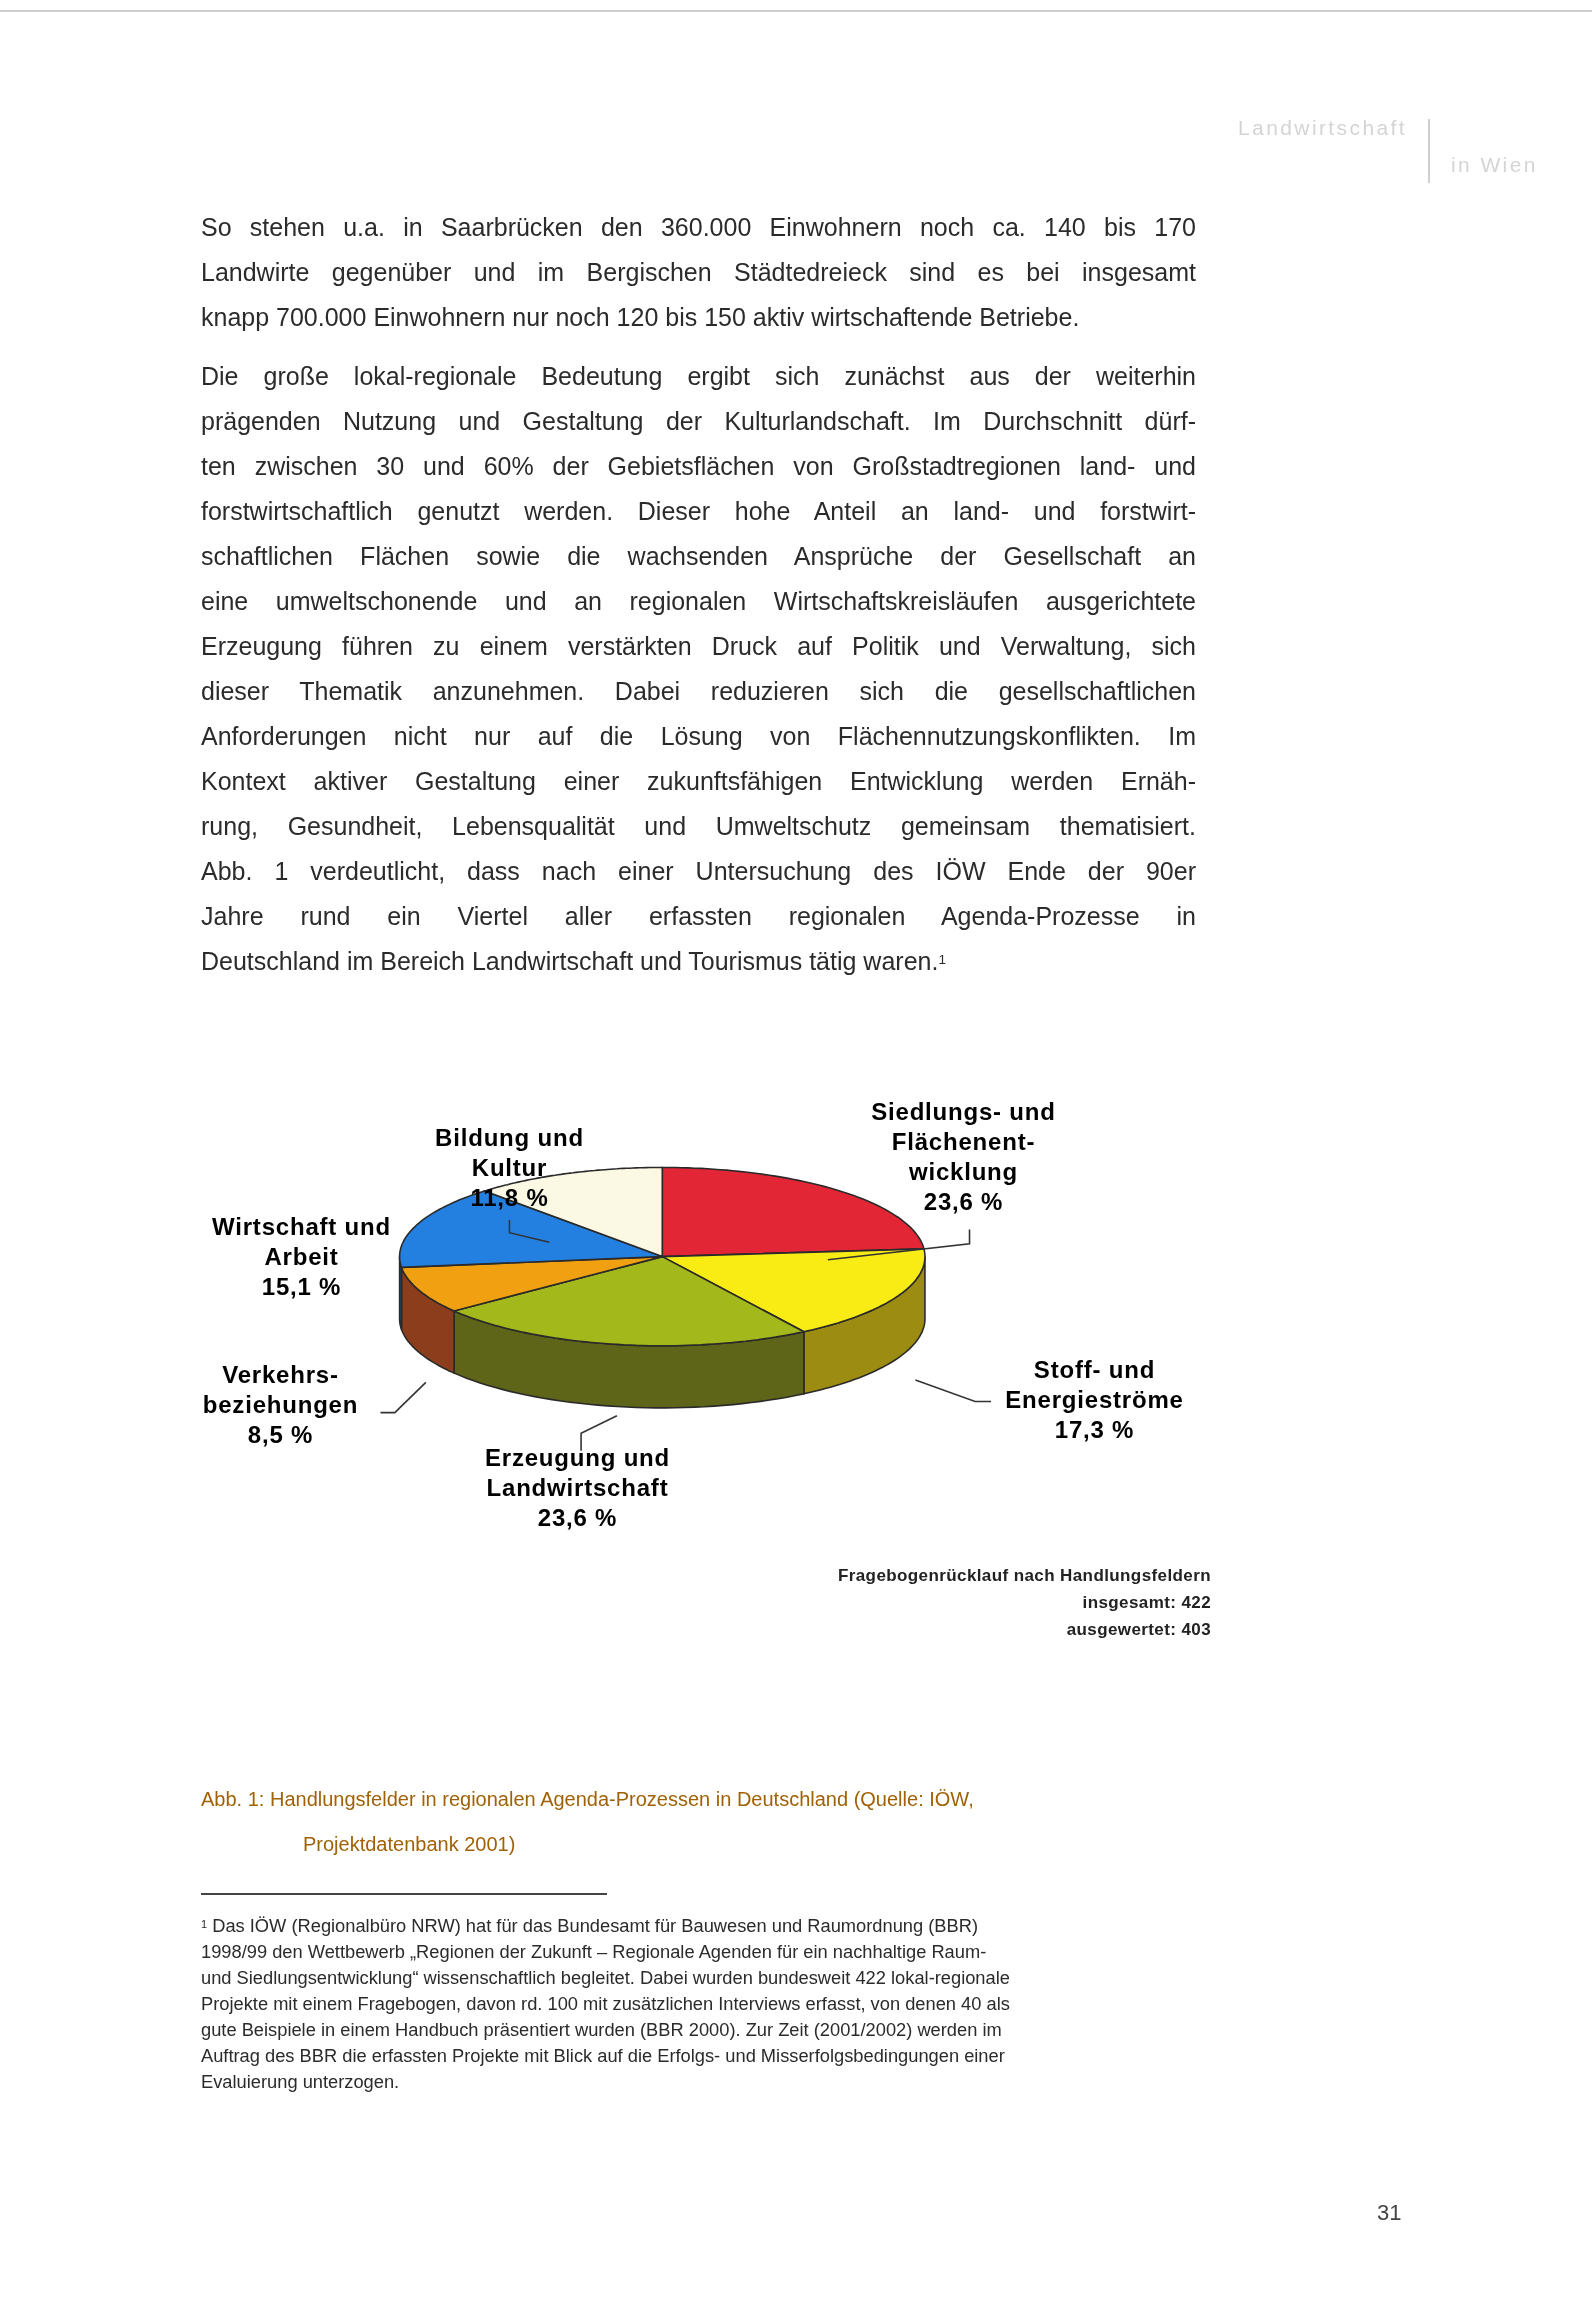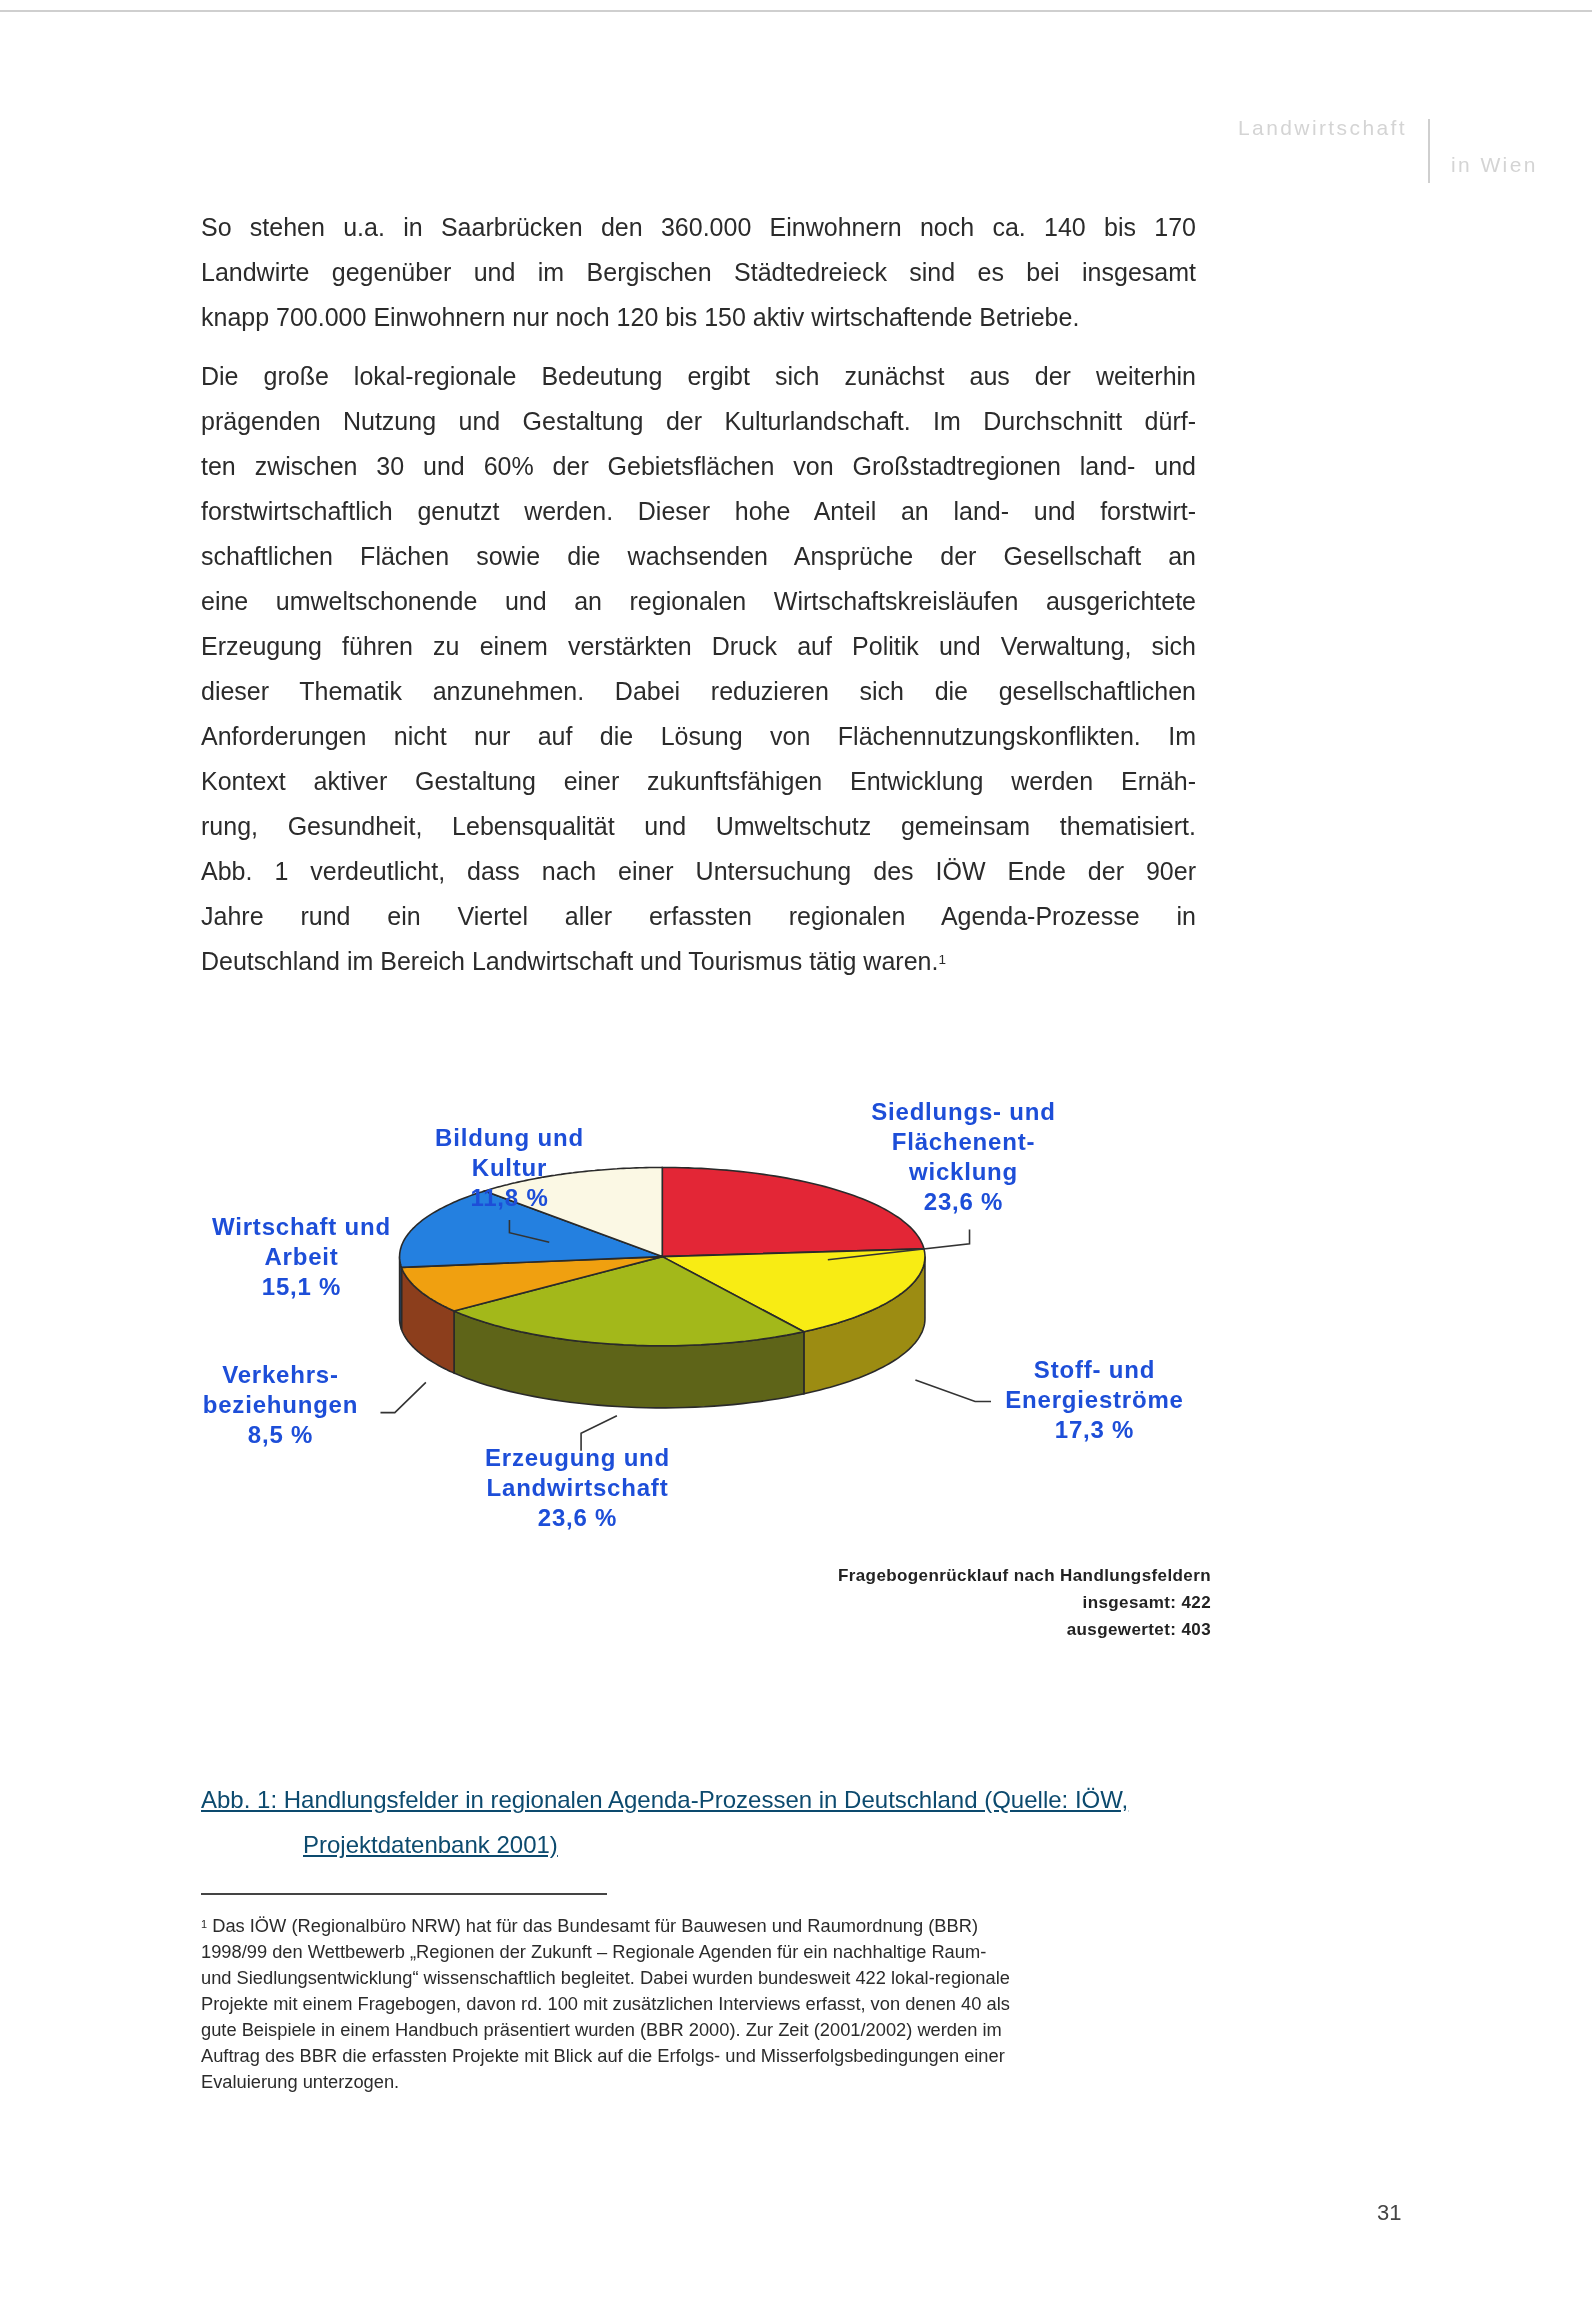--- a/index.html
+++ b/index.html
@@ -8,23 +8,23 @@
     .topline { position: absolute; left: 0; top: 10.4px; width: 1592px; height: 1.6px; background: #cfcfcf; }
     .header-left { position: absolute; left: 1238px; top: 116px; font-size: 21px; color: #d4d4d4; letter-spacing: 2.4px; }
     .header-sep { position: absolute; left: 1428px; top: 119px; width: 1.6px; height: 64px; background: #cfcfcf; }
     .header-right { position: absolute; left: 1451px; top: 153px; font-size: 21px; color: #d4d4d4; letter-spacing: 2.4px; }
     .para { position: absolute; left: 201px; width: 995px; font-size: 25px; line-height: 45px;
       text-align: justify; color: #2b2b2b; }
     .para span.line { display: block; text-align: justify; text-align-last: justify; height: 45px; white-space: nowrap; }
     .para span.line.last { text-align-last: left; }
     sup.fn { font-size: 13.5px; vertical-align: top; position: relative; top: -1.6px; }
     .chart-label { position: absolute; font-weight: bold; font-size: 24px; line-height: 30px; text-align: center;
-      color: #1d4ed8; letter-spacing: 0.8px; }
+      color: #000000; letter-spacing: 0.8px; }
     .chart-note { position: absolute; right: 381px; text-align: right; font-weight: bold; font-size: 17px; line-height: 27px; color: #222; letter-spacing: 0.4px; }
-    .caption { position: absolute; left: 201px; font-size: 24px; line-height: 45px; color: #0c4a6e; text-decoration: underline; }
+    .caption { position: absolute; left: 201px; font-size: 20px; line-height: 45px; color: #a16207; }
     .fn-rule { position: absolute; left: 201px; top: 1893px; width: 406px; height: 1.6px; background: #444; }
     .footnote { position: absolute; left: 201px; top: 1913px; width: 1003px; font-size: 18.3px; line-height: 26px; color: #2b2b2b; }
     .footnote span.line { display: block; white-space: nowrap; }
     .pagenum { position: absolute; left: 1377px; top: 2200px; font-size: 22px; color: #444; }
     svg#pie { position: absolute; left: 0; top: 0; }
   </style>
 </head>
 <body>
 
 <div class="topline"></div>

